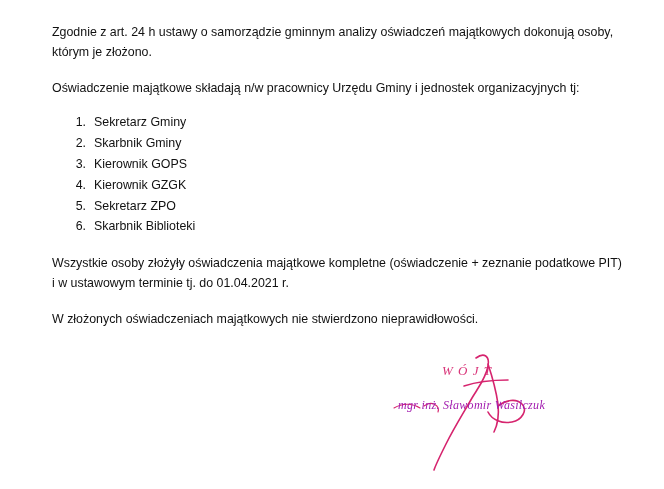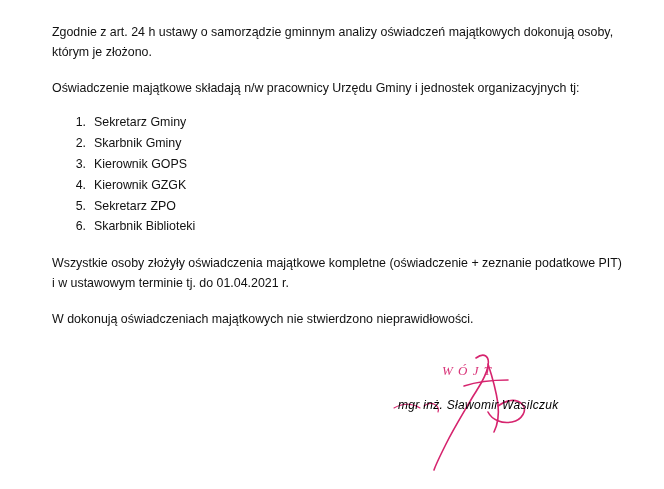--- a/index.html
+++ b/index.html
@@ -74,24 +74,24 @@
   }
   .sig-svg {
     position: absolute;
     left: 0;
     top: 0;
   }
   .sig-name {
     position: absolute;
     left: 18px;
     top: 48px;
-    font-family: Liberation Sans, sans-serif;
+    font-family: Liberation Serif, serif;
     font-size: 12px;
     font-style: italic;
-    color: #000000;
+    color: #a21caf;
     letter-spacing: 0.3px;
     white-space: nowrap;
   }
   .sig-top {
     position: absolute;
     left: 62px;
     top: 13px;
     font-family: "Liberation Serif", serif;
     font-size: 13px;
     font-style: italic;
@@ -117,21 +117,21 @@
         <li>Skarbnik Gminy</li>
         <li>Kierownik GOPS</li>
         <li>Kierownik GZGK</li>
         <li>Sekretarz ZPO</li>
         <li>Skarbnik Biblioteki</li>
       </ol>
     </div>
 
     <p class="para">Wszystkie osoby złożyły oświadczenia majątkowe  kompletne (oświadczenie + zeznanie podatkowe PIT) i w ustawowym terminie tj. do 01.04.2021 r.</p>
 
-    <p class="para">W dokonują oświadczeniach majątkowych nie stwierdzono nieprawidłowości.</p>
+    <p class="para">W złożonych oświadczeniach majątkowych nie stwierdzono nieprawidłowości.</p>
 
   </div>
 
   <div class="signature-area">
     <svg class="sig-svg" width="250" height="125" viewBox="0 0 250 125">
       <g fill="none" stroke="#d6246e" stroke-width="1.6" stroke-linecap="round" stroke-linejoin="round">
         <path d="M96 8 C104 2, 110 6, 108 16 C106 28, 98 38, 92 48 C84 62, 74 78, 66 94 C60 106, 56 114, 54 120"></path>
         <path d="M108 14 C112 26, 116 40, 118 54 C119 64, 118 74, 114 82"></path>
         <path d="M84 36 C96 32, 112 30, 128 30"></path>
         <path d="M118 56 C126 50, 136 48, 142 54 C148 60, 142 70, 132 72 C122 74, 112 70, 108 62"></path>

